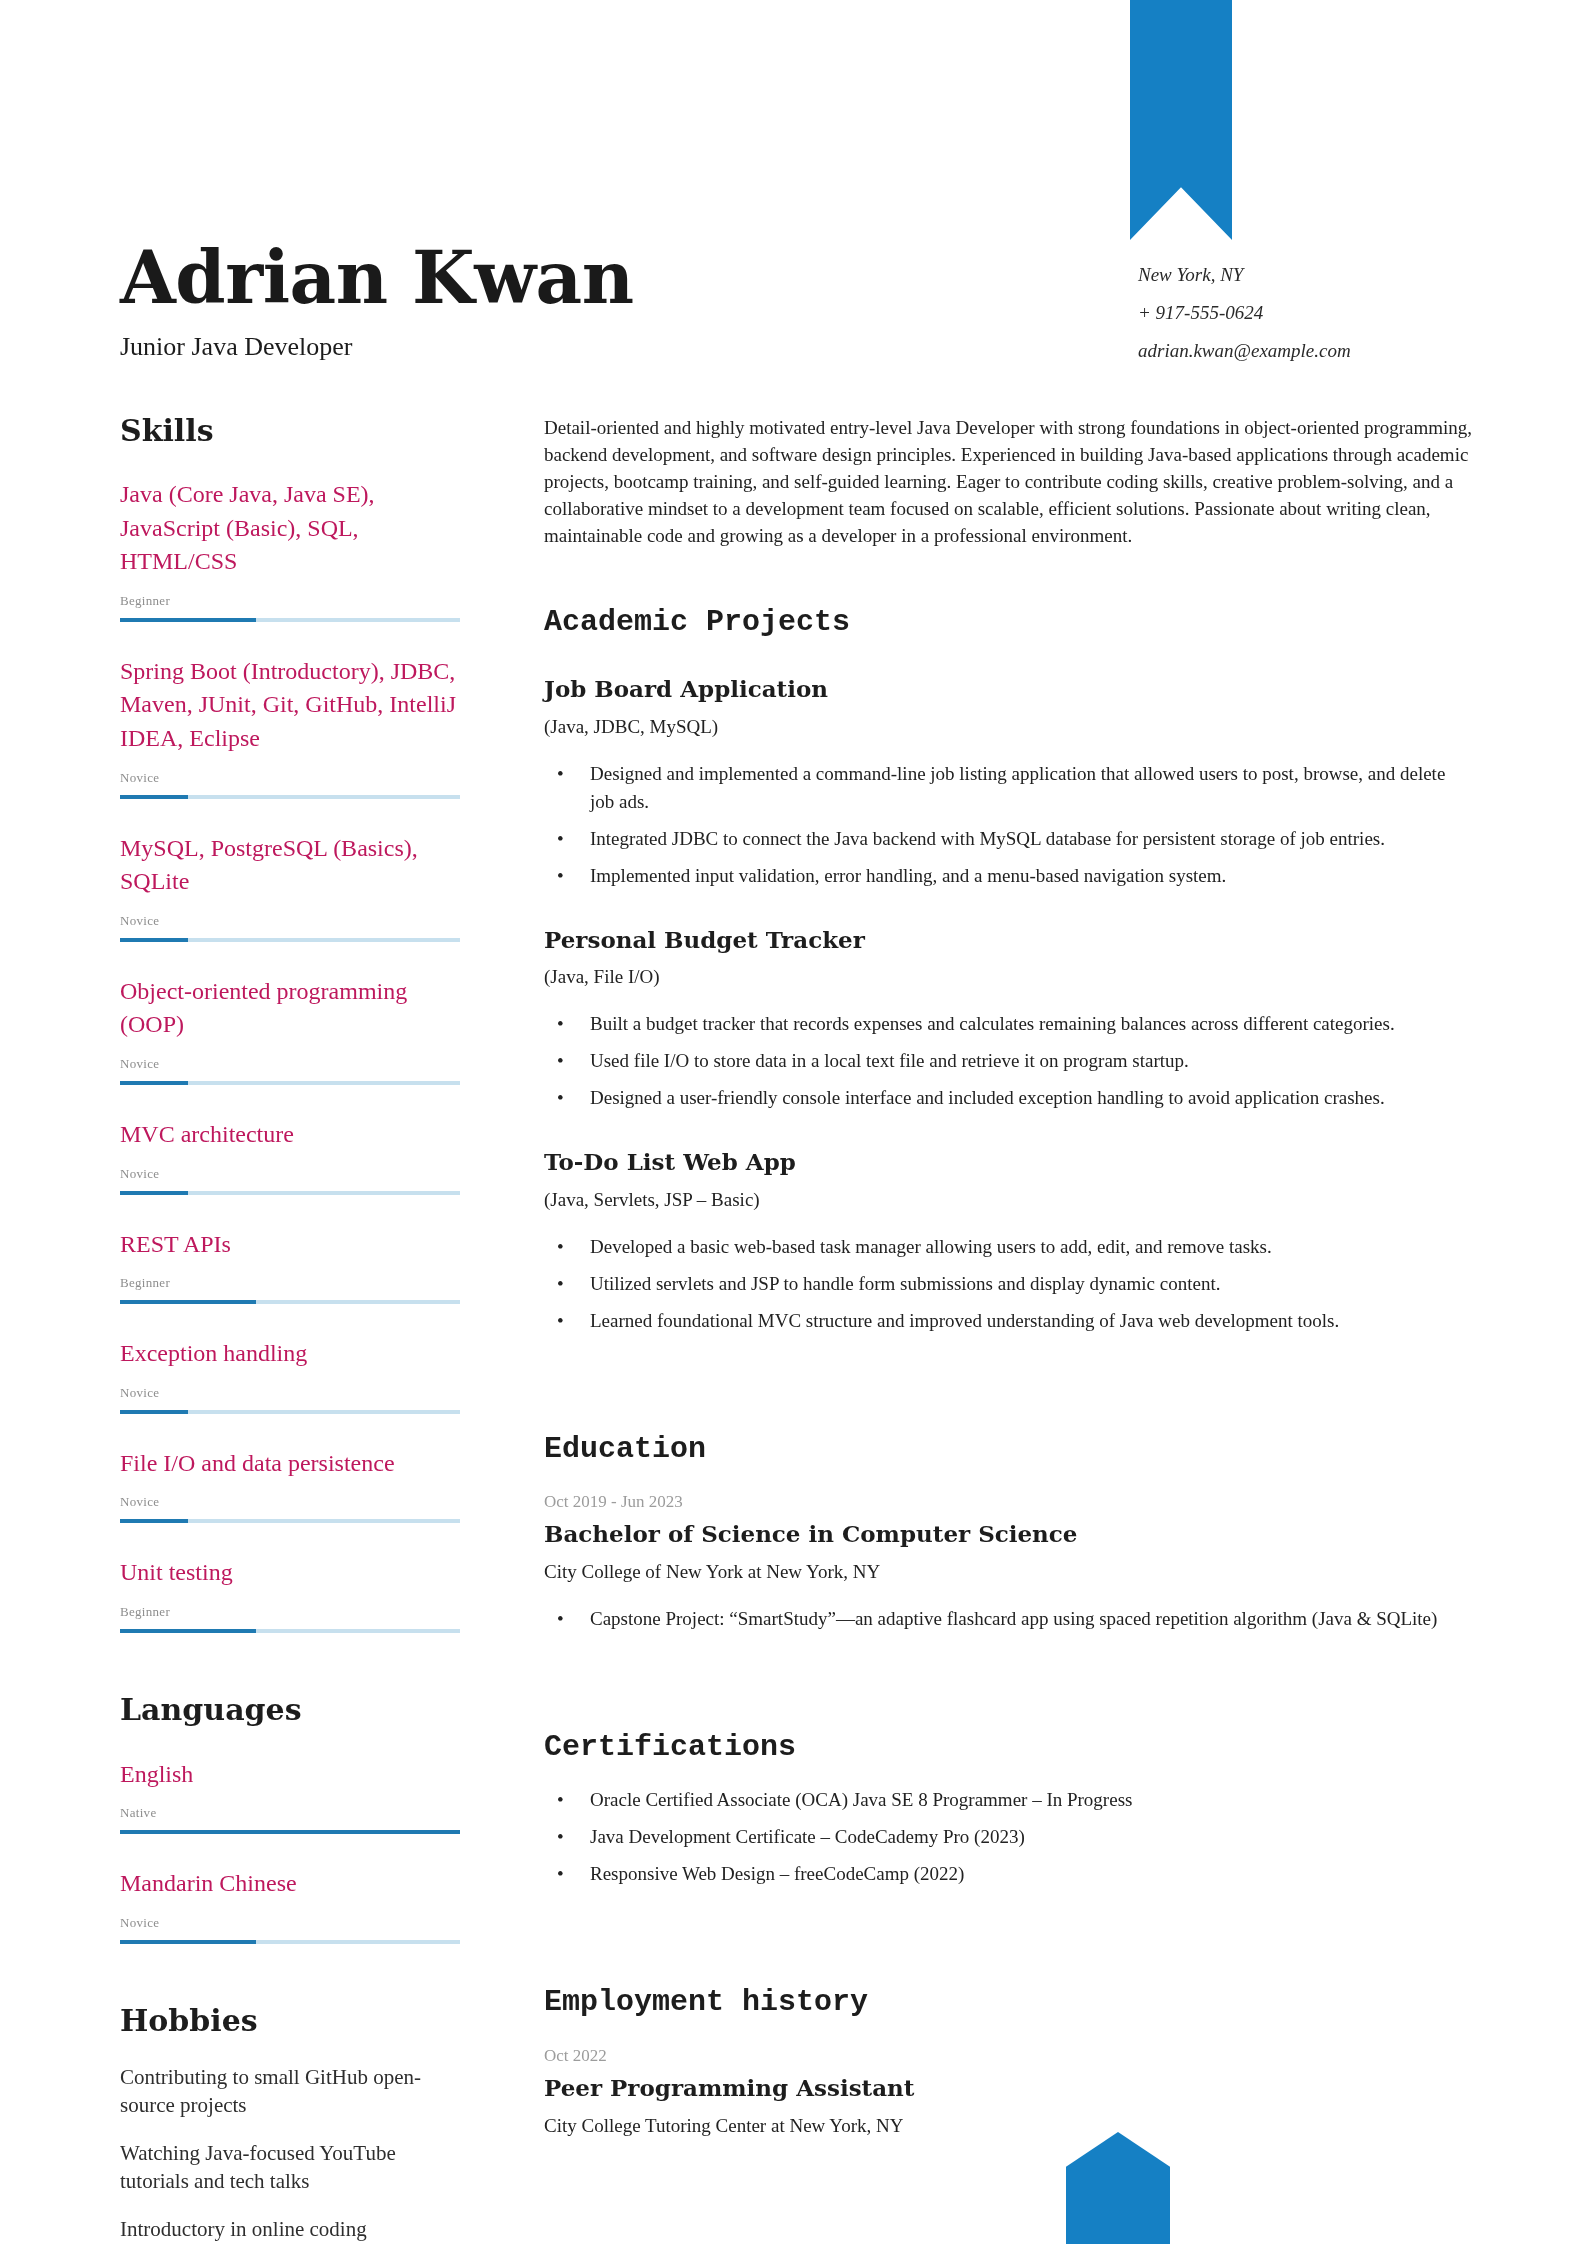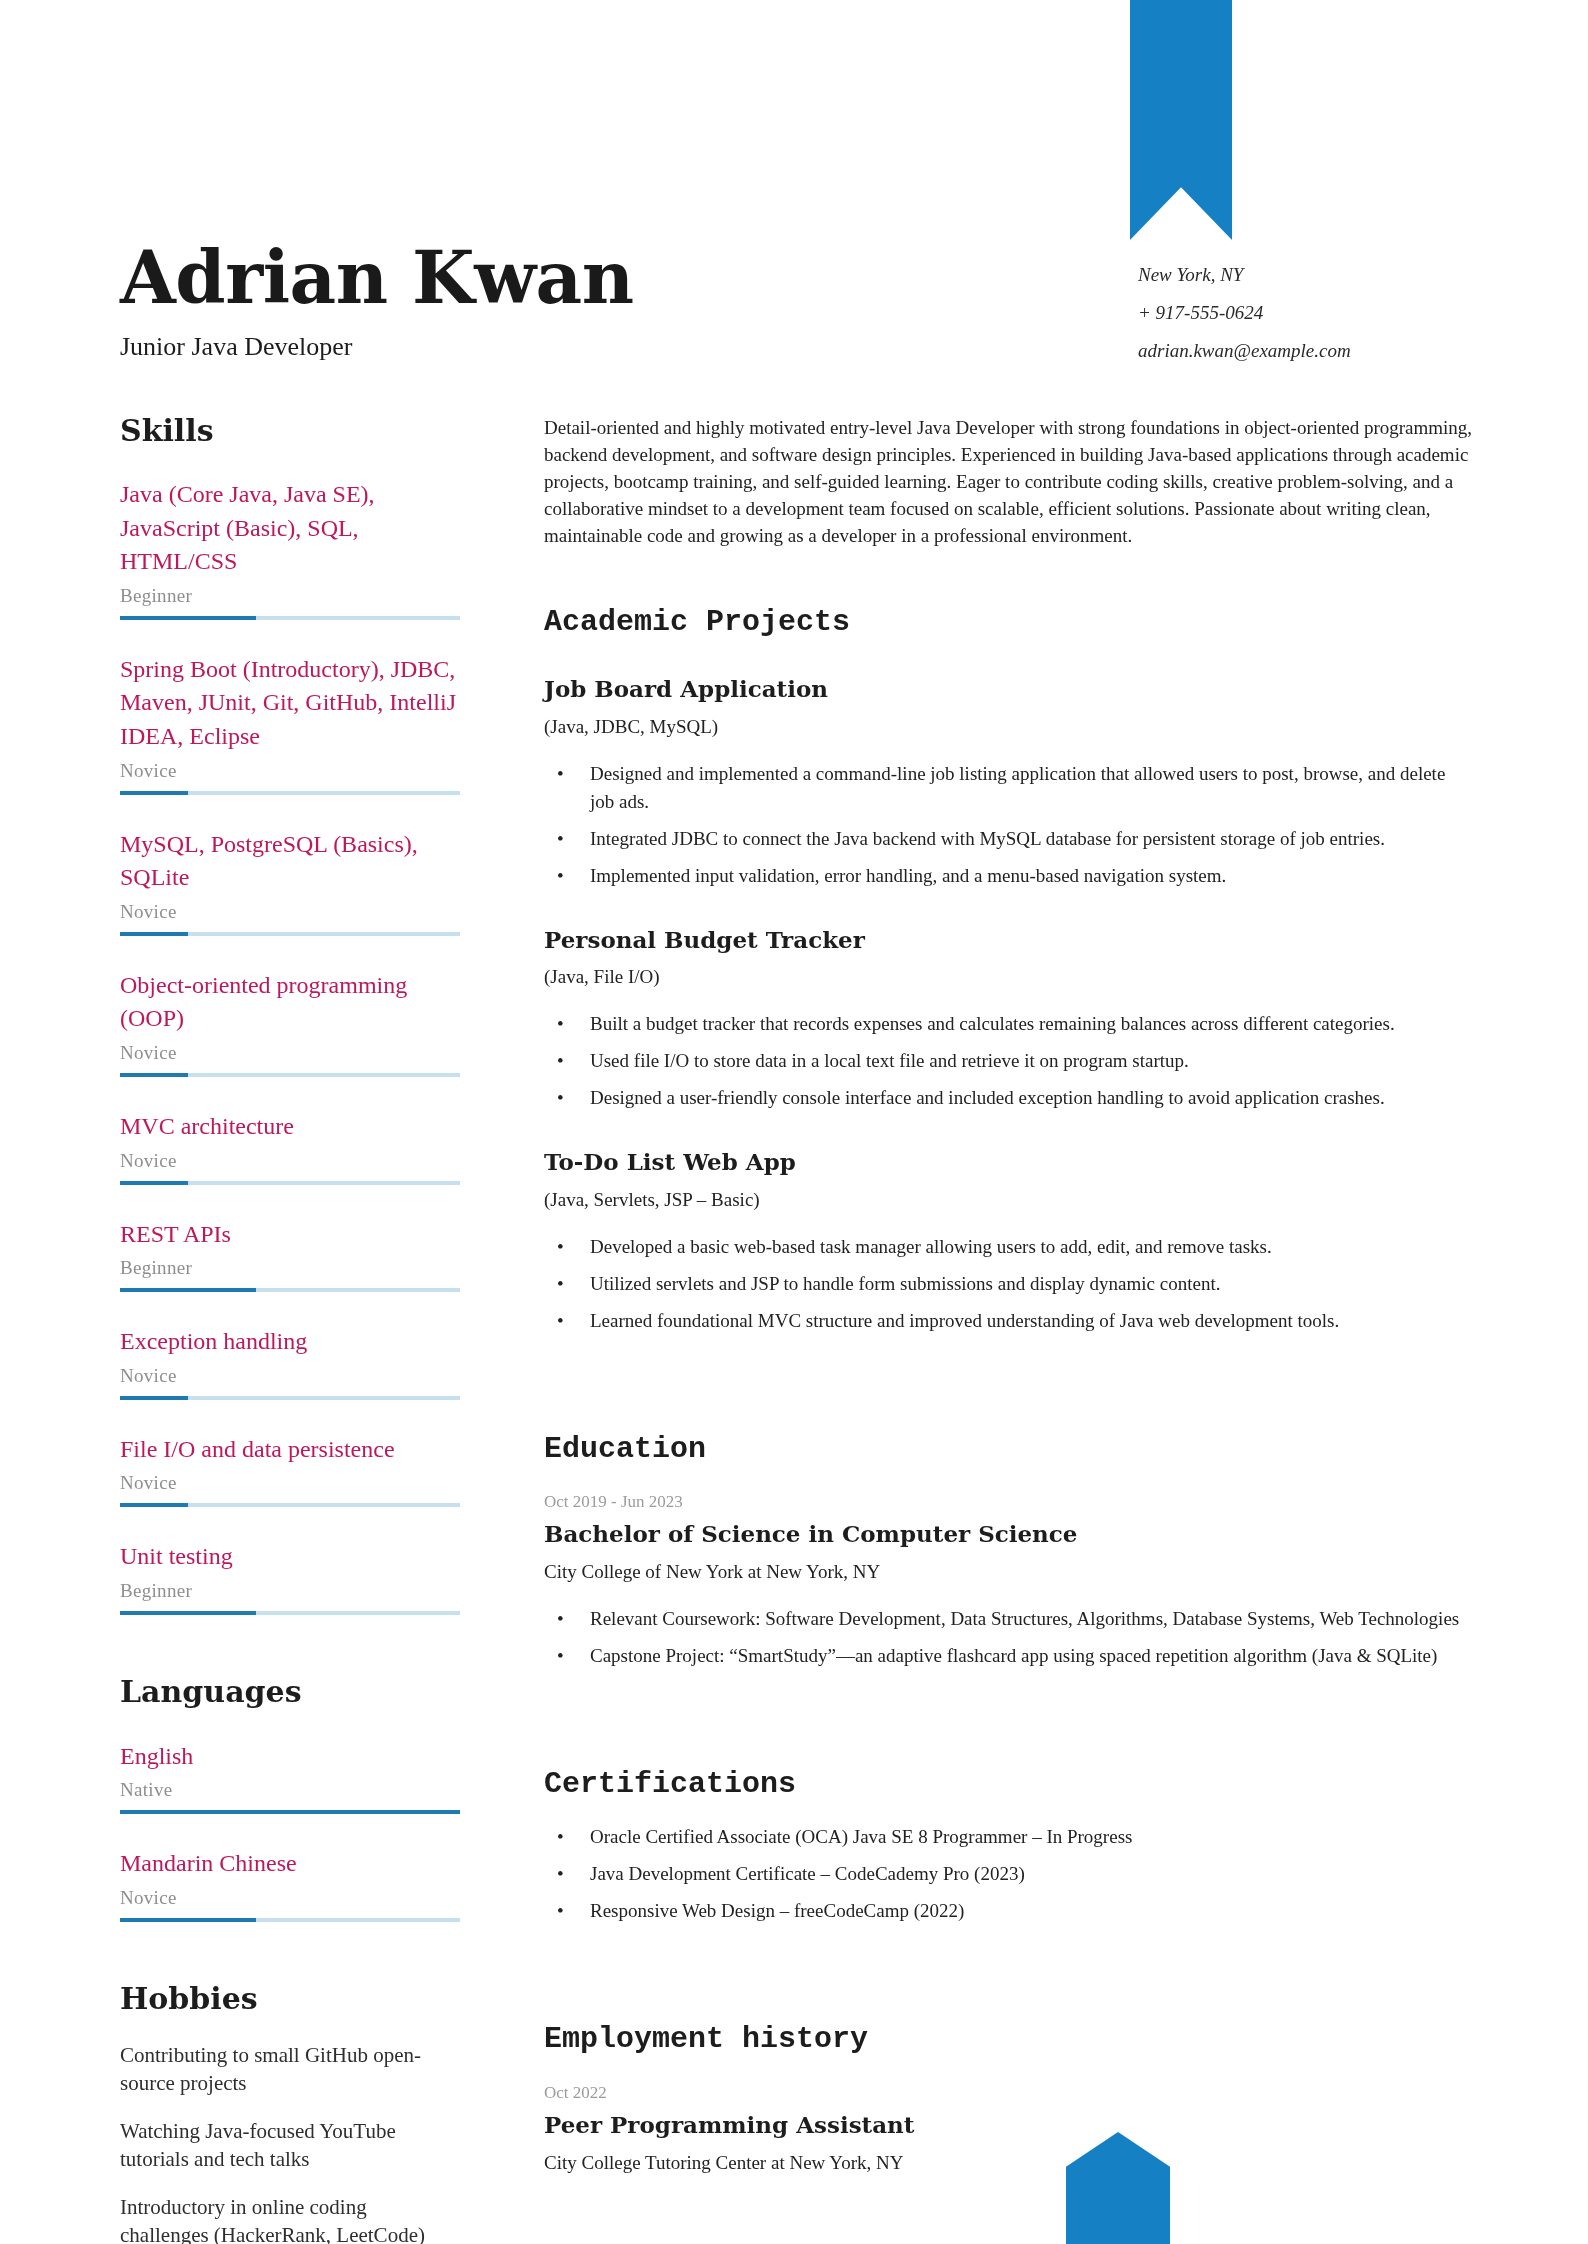--- a/index.html
+++ b/index.html
@@ -48,21 +48,21 @@
   .sidebar { width: 340px; flex: none; }
   .main { flex: 1; margin-left: 84px; min-width: 0; }
   h2.section-h {
     font-family: "DejaVu Serif", "Liberation Serif", serif;
     font-size: 30px; font-weight: 700; color: #1d1d1d; line-height: 1.15;
   }
   
   .sidebar h2.section-h { margin-bottom: 30px; }
   .side-item { margin-bottom: 33px; }
   .side-item-name { font-size: 24px; color: #be185d; line-height: 1.4; }
-  .side-item-level { font-size: 19px; color: #8e8e8e; margin-top: 6px; letter-spacing: 0.3px; }
+  .side-item-level { font-size: 13px; color: #8e8e8e; margin-top: 14px; letter-spacing: 0.3px; }
   .bar { margin-top: 9px; height: 4px; background: var(--bar-track, #c7e0ee); }
   .bar-fill { height: 100%; background: var(--bar-fill, #1f7ab2); }
   .group-gap { margin-top: 60px; }
   .hobby { font-size: 21px; color: #2e2e2e; line-height: 1.33; margin-bottom: 20px; }
   
   .summary { font-size: 19px; color: #222222; line-height: 27px; }
   .main section { margin-top: 97px; }
   .main section h2.section-h { margin-bottom: 26px; font-family: Liberation Mono, monospace; }
   h3.item-h {
     font-family: "DejaVu Serif", "Liberation Serif", serif;
@@ -229,21 +229,20 @@
           </ul>
         </div>
       </section>
 
       <section>
         <h2 class="section-h">Education</h2>
         <div class="date-line">Oct 2019 - Jun 2023</div>
         <h3 class="item-h">Bachelor of Science in Computer Science</h3>
         <div class="org-line">City College of New York at New York, NY</div>
         <ul class="bullets">
-          <li>Relevant Coursework: Software Development, Data Structures, Algorithms, Database Systems, Web Technologies</li>
           <li>Capstone Project: “SmartStudy”—an adaptive flashcard app using spaced repetition algorithm (Java &amp; SQLite)</li>
         </ul>
       </section>
 
       <section>
         <h2 class="section-h" style="margin-bottom:0;">Certifications</h2>
         <ul class="bullets">
           <li>Oracle Certified Associate (OCA) Java SE 8 Programmer – In Progress</li>
           <li>Java Development Certificate – CodeCademy Pro (2023)</li>
           <li>Responsive Web Design – freeCodeCamp (2022)</li>

